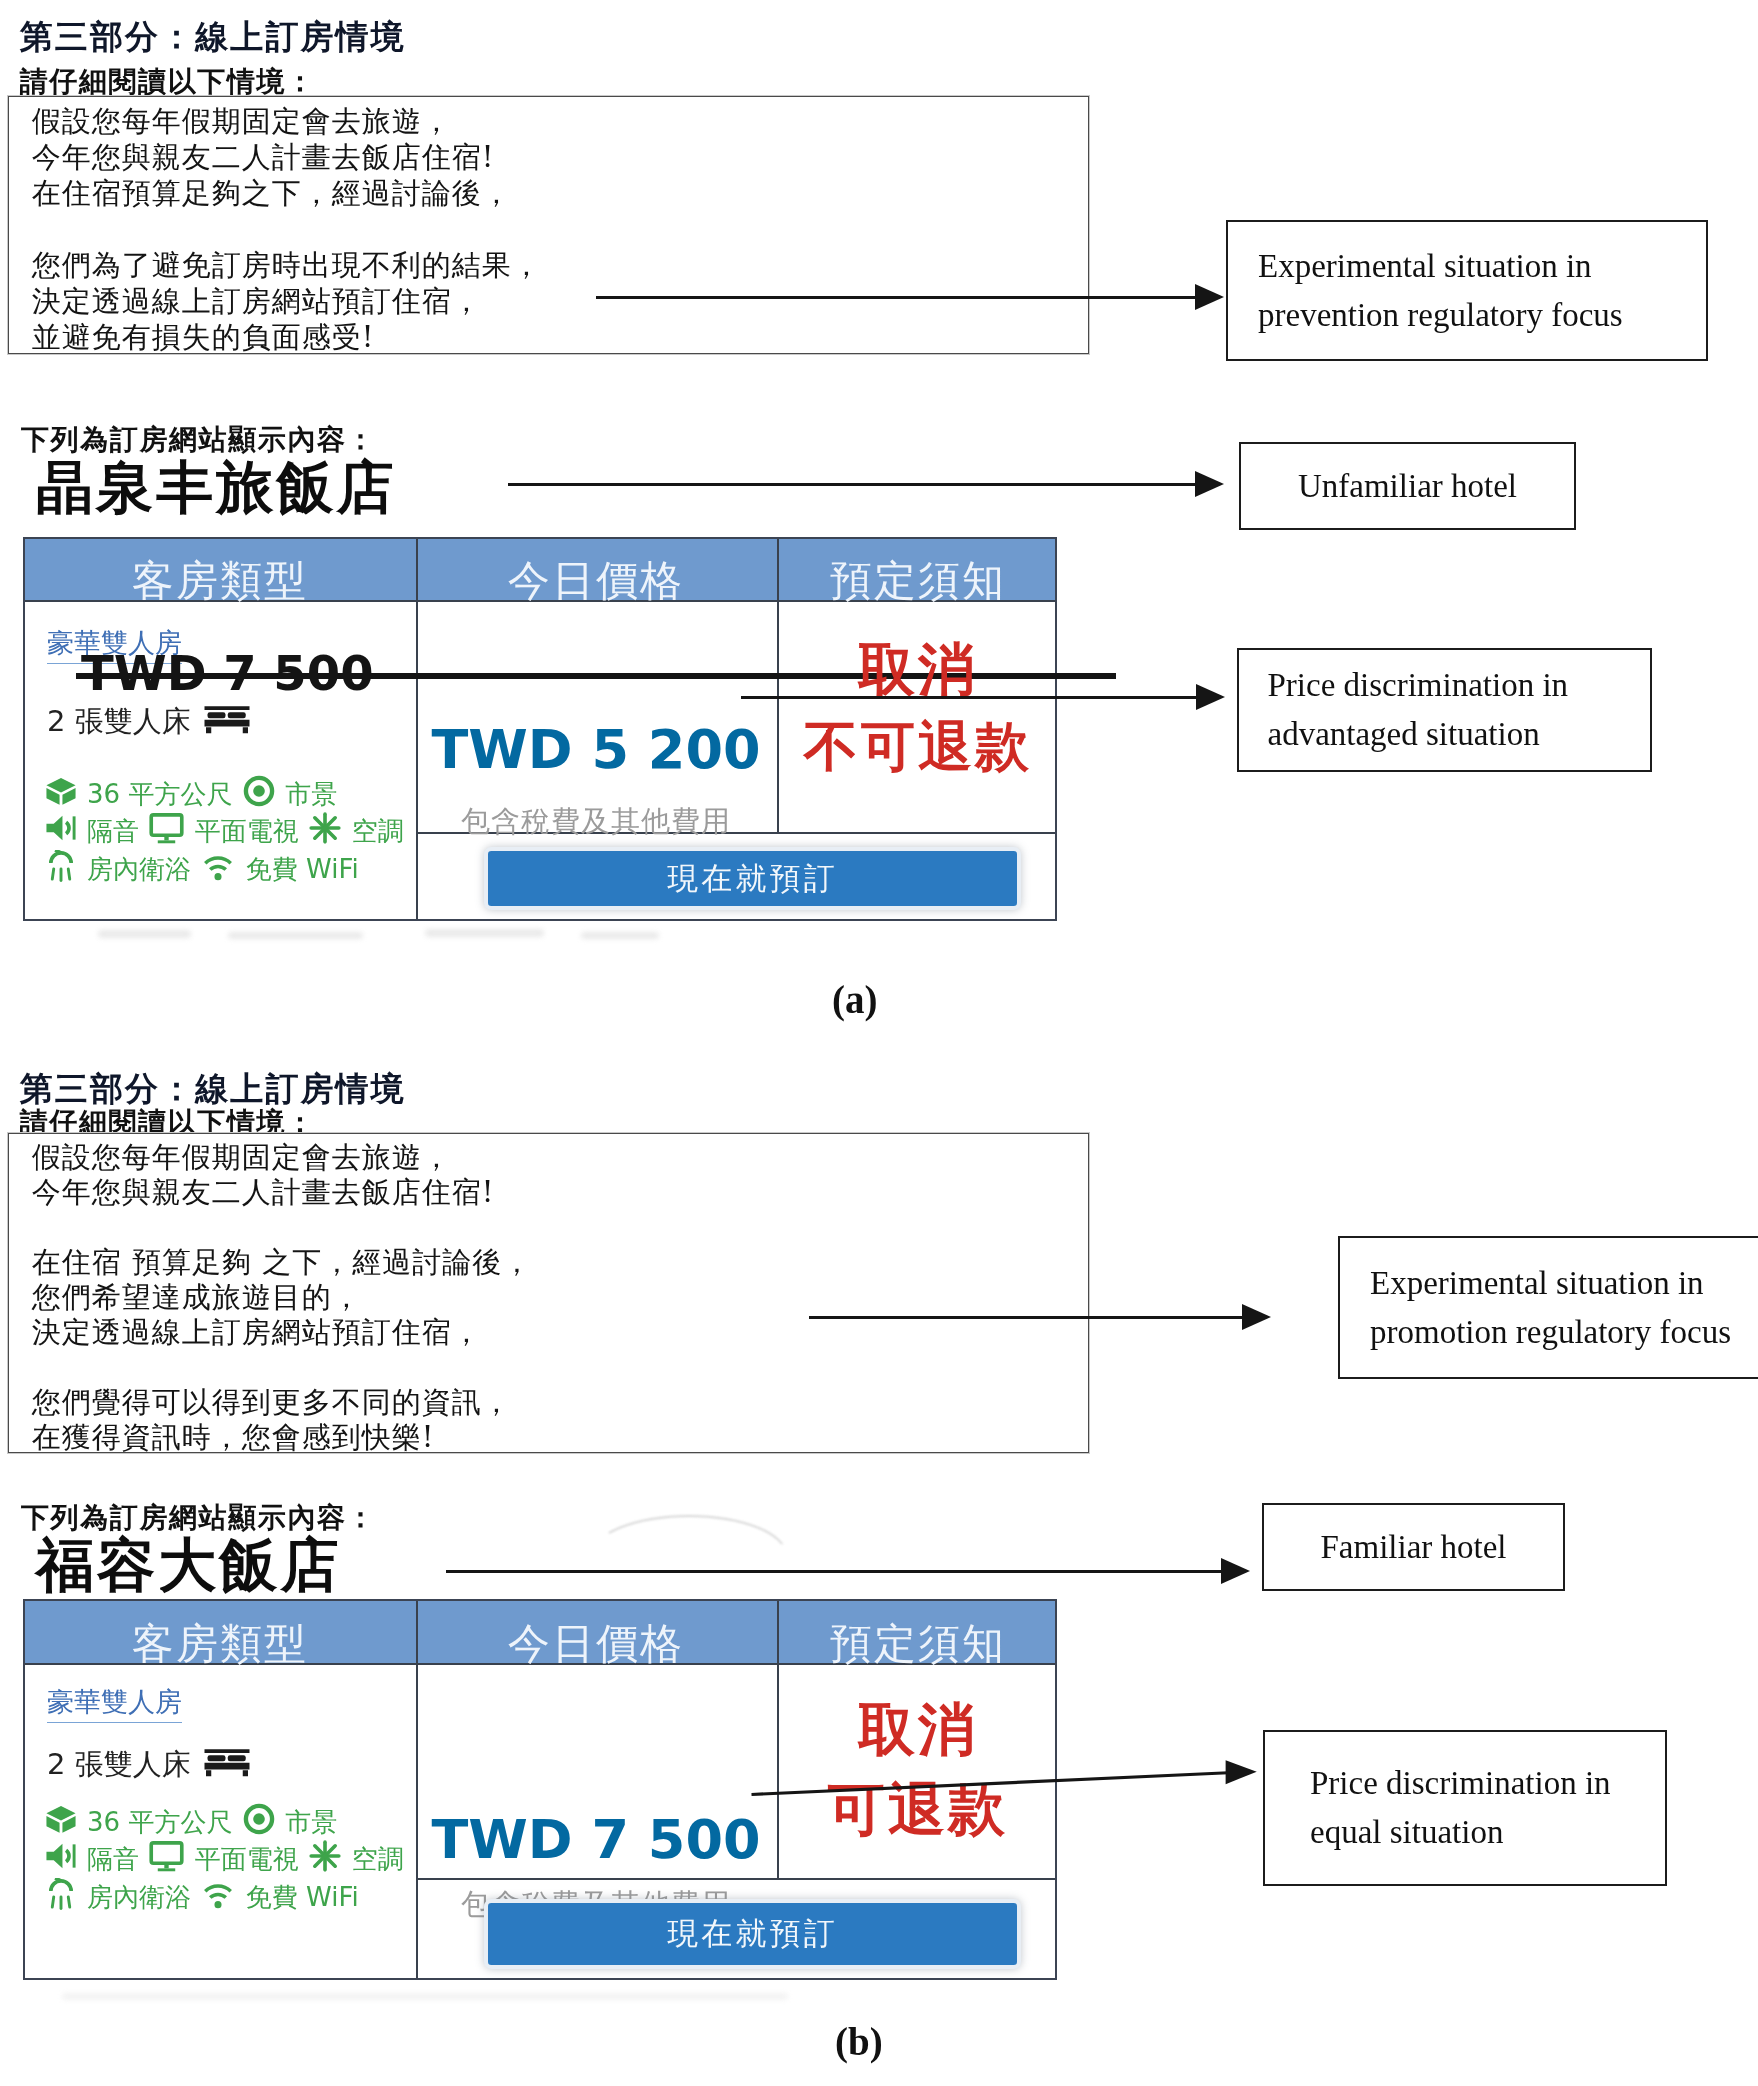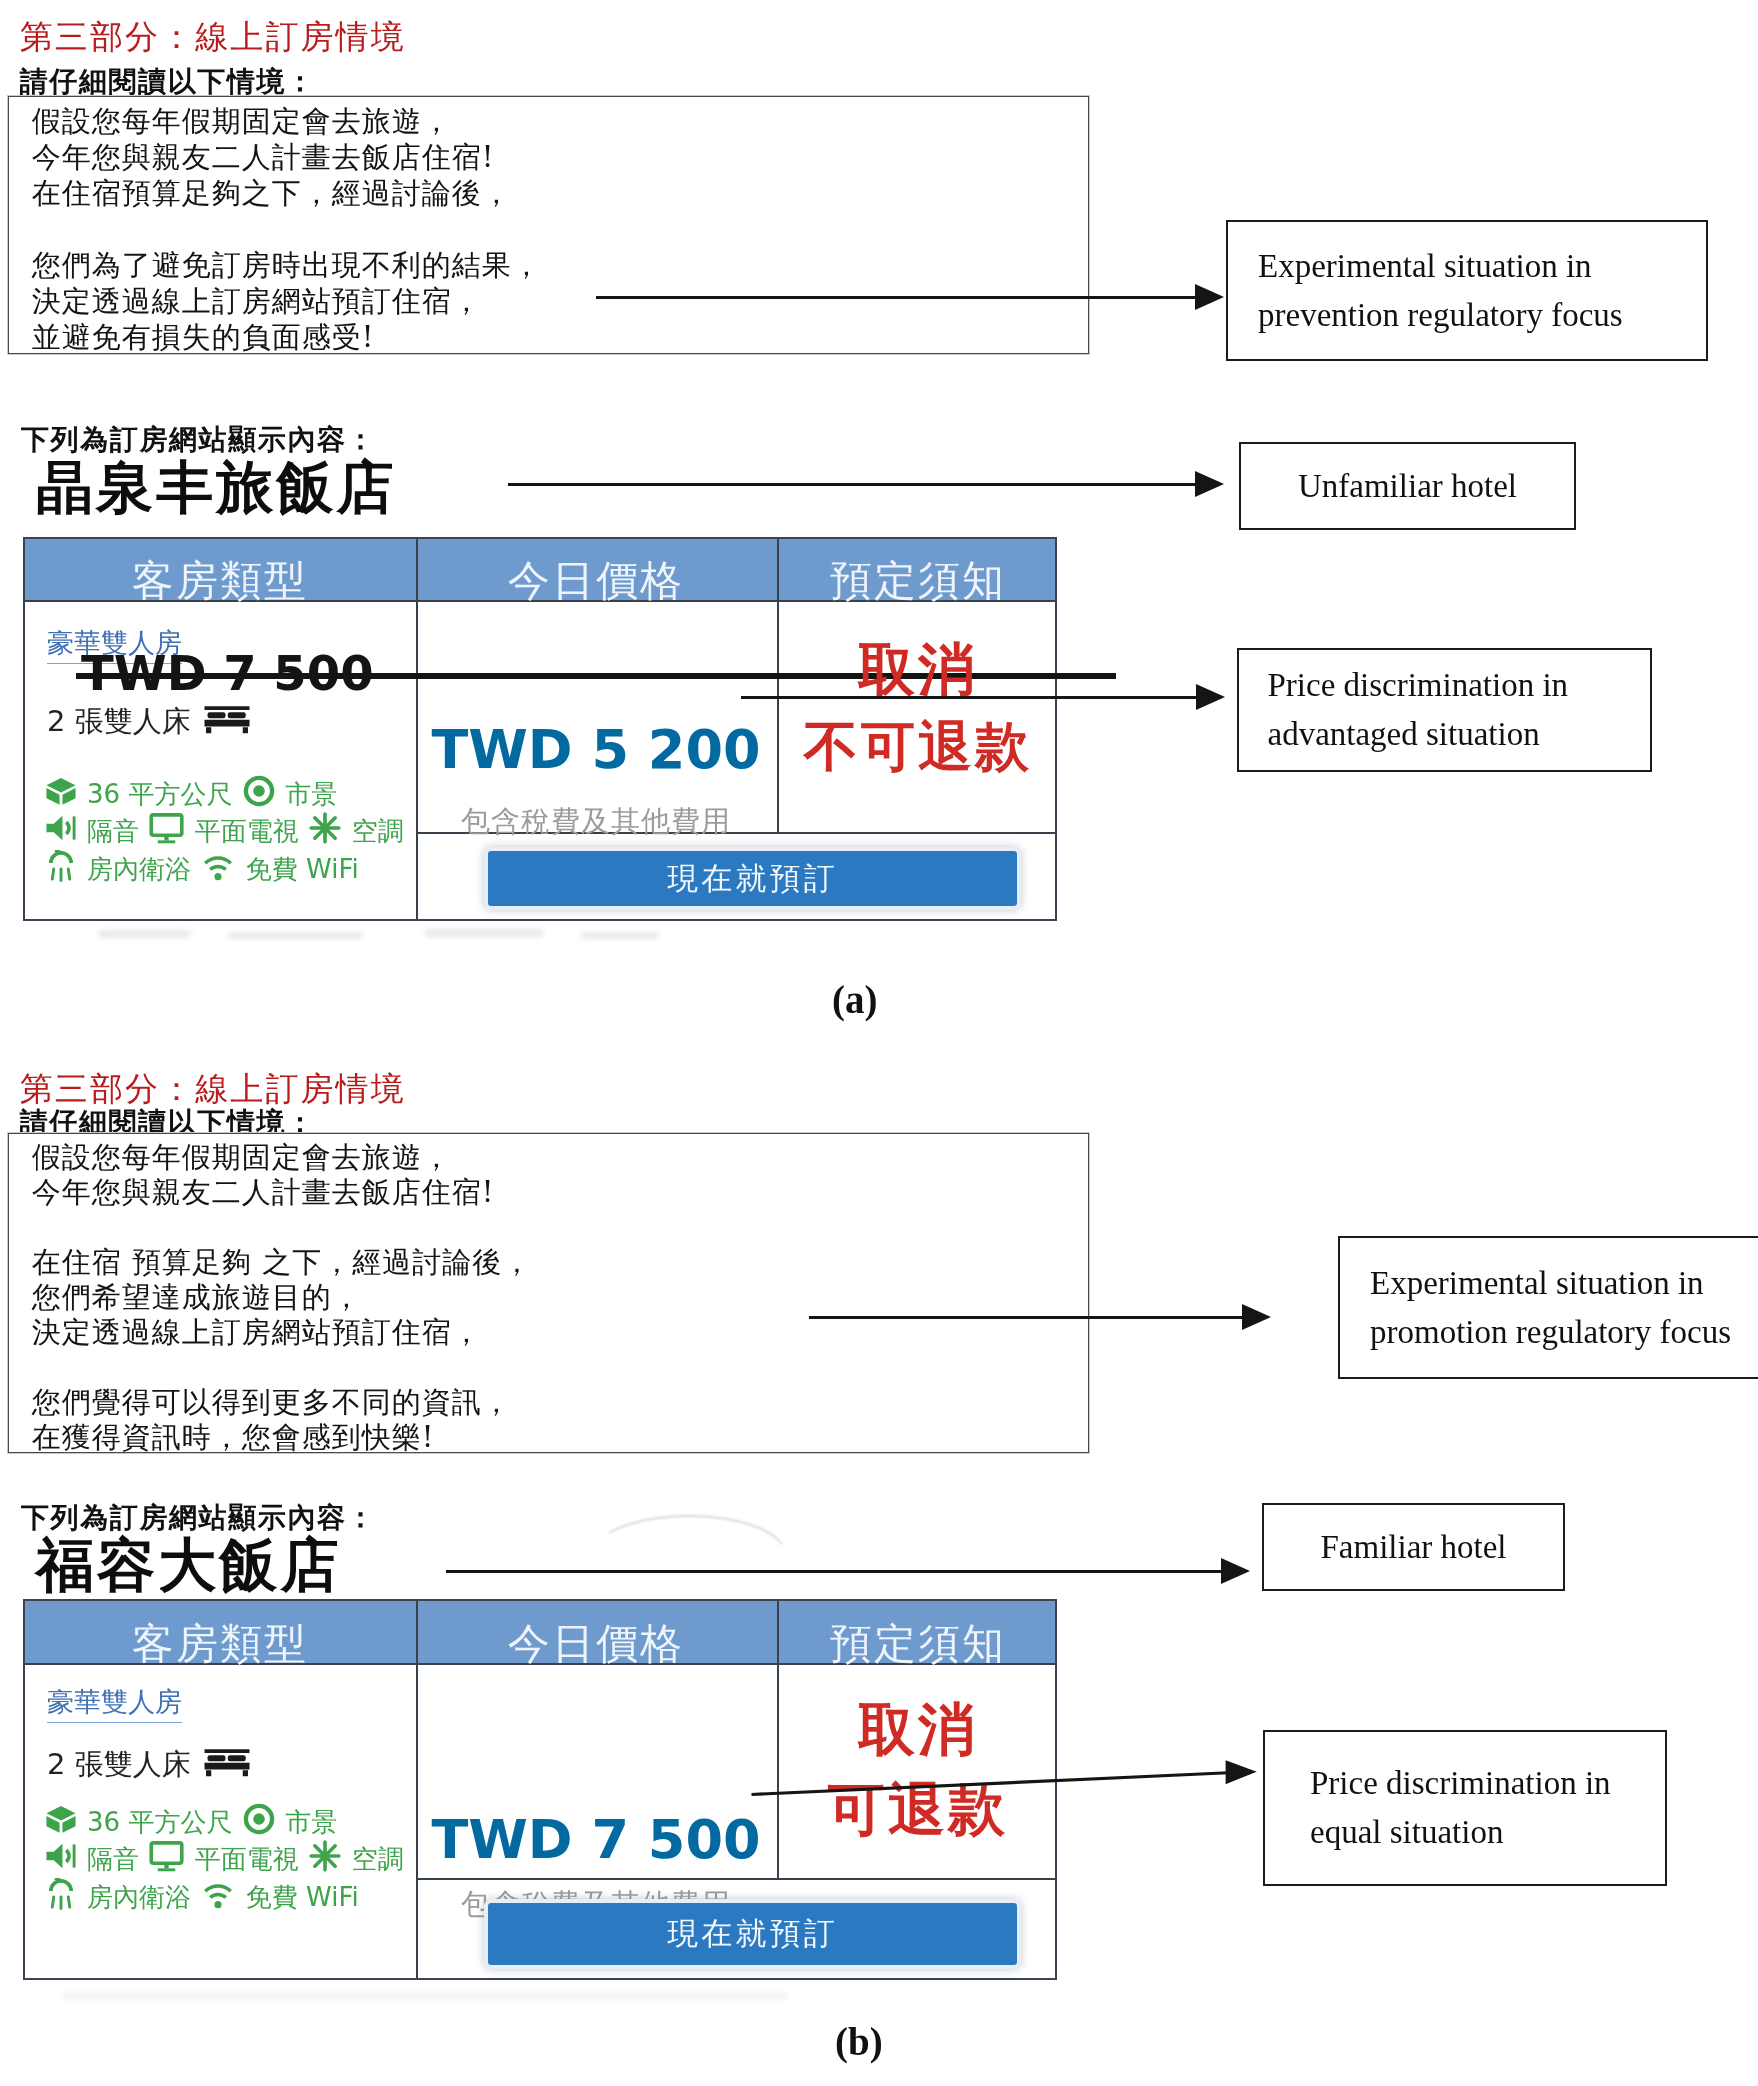--- a/index.html
+++ b/index.html
@@ -3,21 +3,21 @@
 <meta charset="utf-8">
 <style>
   html,body{margin:0;padding:0;background:#ffffff;}
   .page{position:relative;width:1759px;height:2087px;background:#ffffff;overflow:hidden;
         font-family:"DejaVu Sans","Liberation Sans",sans-serif;color:#1a1a1a;}
   .abs{position:absolute;}
   .zh-serif{font-family:"DejaVu Serif","Liberation Serif",serif;}
   .zh-sans{font-family:"DejaVu Sans","Liberation Sans",sans-serif;}
   .en-serif{font-family:"Liberation Serif","DejaVu Serif",serif;}
 
-  .part-title{font-size:33px;font-weight:400;letter-spacing:2.1px;color:#b91c1c;white-space:nowrap;}
+  .part-title{font-size:33px;font-weight:700;letter-spacing:2.1px;color:#0f172a;white-space:nowrap;}
   .read-prompt{font-size:28px;font-weight:700;letter-spacing:1.6px;color:#111;white-space:nowrap;}
 
   .scn-box{border:1.6px solid #4a4a4a;box-shadow:0 0 0 1px #c9c9c9;background:#fff;
            padding:6.2px 0 0 23px;box-sizing:border-box;}
   .scn-line{font-size:29px;letter-spacing:1px;color:#141414;white-space:nowrap;}
   .lh-a{height:36px;line-height:36px;}
   .lh-b{height:35px;line-height:35px;}
 
   .lbl-box{border:2.1px solid #1c1c1c;background:#fff;display:flex;flex-direction:column;
            justify-content:center;box-sizing:border-box;}

